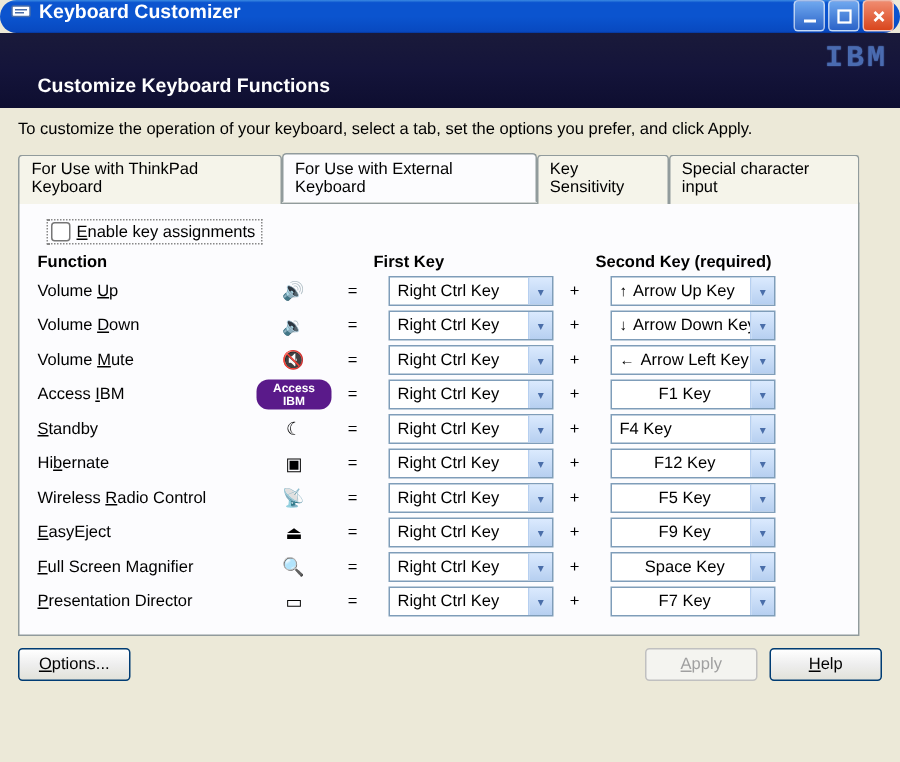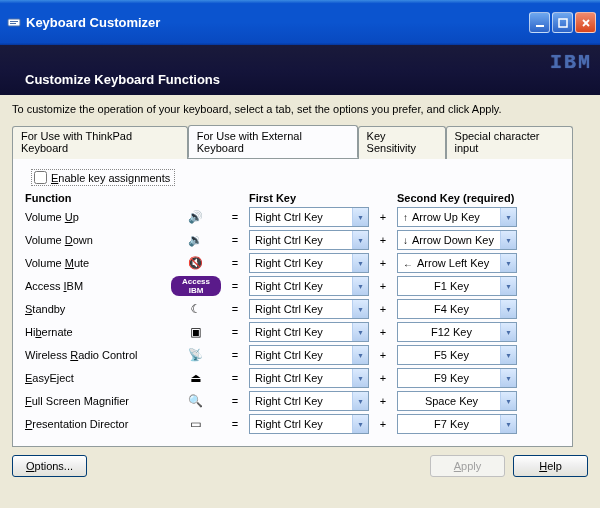--- a/index.html
+++ b/index.html
@@ -5,28 +5,28 @@
   * { box-sizing: border-box; margin: 0; padding: 0; }
   body {
     font-family: Tahoma, Arial, sans-serif;
     font-size: 11px;
     background: #ece9d8;
     width: 600px;
     height: 508px;
     overflow: hidden;
   }
   .titlebar {
-    height: 45px;
+    height: 22px;
     background: linear-gradient(to bottom, #3a8ae2 0%, #0b54cf 8%, #0b54cf 50%, #0849c0 95%, #06369a 100%);
     color: #fff;
     display: flex;
-    align-items: center;
     padding: 0 4px 0 6px;
     font-weight: bold;
     font-size: 13px;
+    border-radius: 11px;
   }
   .titlebar .app-icon {
     width: 16px; height: 16px; margin-right: 4px;
     display: inline-flex; align-items: center; justify-content: center;
   }
   .titlebar .title { flex: 1; }
   .win-btns { display: flex; gap: 2px; }
   .win-btn {
     width: 21px; height: 21px; border-radius: 3px;
     display: flex; align-items: center; justify-content: center;
@@ -110,20 +110,21 @@
   .combo {
     display: flex;
     align-items: center;
     border: 1px solid #7f9db9;
     background: #fff;
     height: 20px;
     font-size: 11px;
     padding-left: 5px;
     padding-right: 0;
     position: relative;
+    margin-left: 10px;
   }
   .combo .val { flex: 1; white-space: nowrap; overflow: hidden; }
   .combo .arrow {
     width: 16px; height: 18px;
     background: linear-gradient(to bottom, #dbeafe, #b6cff0);
     border-left: 1px solid #b6cff0;
     display: flex; align-items: center; justify-content: center;
     font-size: 8px; color: #4a6ea9;
   }
   .combo .pre { margin-right: 4px; font-size: 10px; }
@@ -278,21 +279,21 @@
         </div>
         <div class="func-label"><span class="u">S</span>tandby</div>
         <div class="icon-cell">☾</div>
         <div class="eq">=</div>
         <div class="combo">
           <span class="val">Right Ctrl Key</span>
           <span class="arrow">▾</span>
         </div>
         <div class="plus">+</div>
         <div class="combo">
-          <span class="val" style="text-align: center;">F4 Key</span>
+          <span class="val" style="text-align: left;">F4 Key</span>
           <span class="arrow">▾</span>
         </div>
         <div class="func-label">Hi<span class="u">b</span>ernate</div>
         <div class="icon-cell">▣</div>
         <div class="eq">=</div>
         <div class="combo">
           <span class="val">Right Ctrl Key</span>
           <span class="arrow">▾</span>
         </div>
         <div class="plus">+</div>

